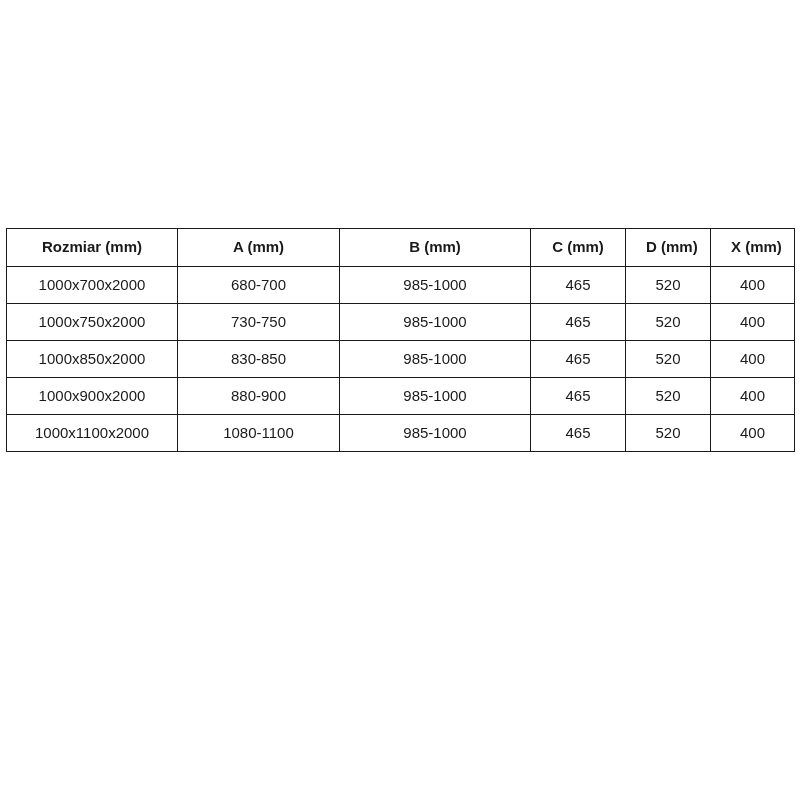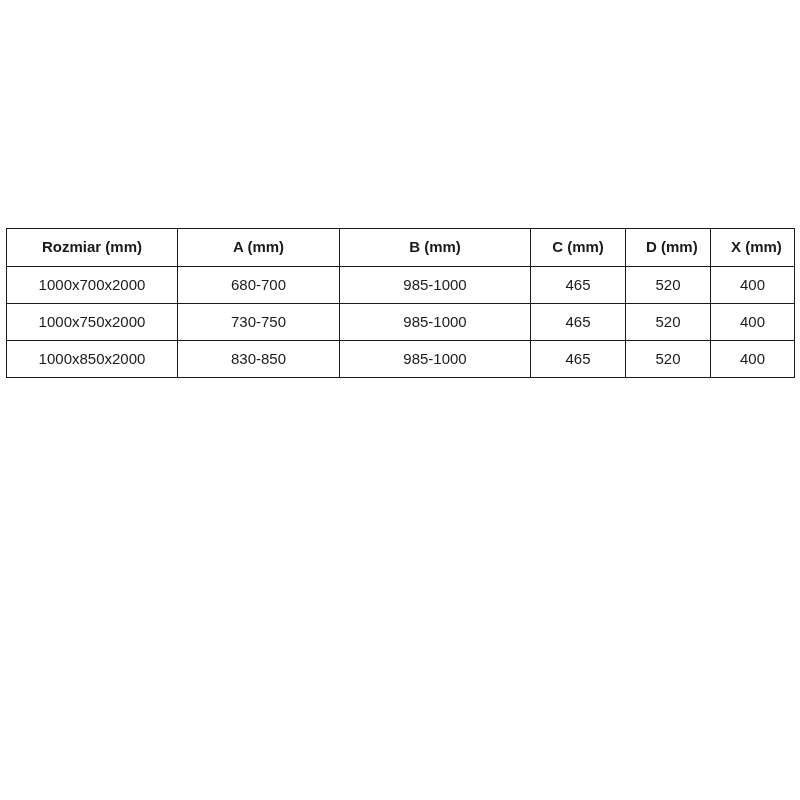--- a/index.html
+++ b/index.html
@@ -97,15 +97,31 @@
           <td>400</td>
         </tr>
         <tr>
           <td>1000x850x2000</td>
           <td>830-850</td>
           <td>985-1000</td>
           <td>465</td>
           <td>520</td>
           <td>400</td>
         </tr>
+        <tr>
+          <td>1000x900x2000</td>
+          <td>880-900</td>
+          <td>985-1000</td>
+          <td>465</td>
+          <td>520</td>
+          <td>400</td>
+        </tr>
+        <tr>
+          <td>1000x1100x2000</td>
+          <td>1080-1100</td>
+          <td>985-1000</td>
+          <td>465</td>
+          <td>520</td>
+          <td>400</td>
+        </tr>
       </tbody>
   </table>
 </div>
 
 </body></html>

